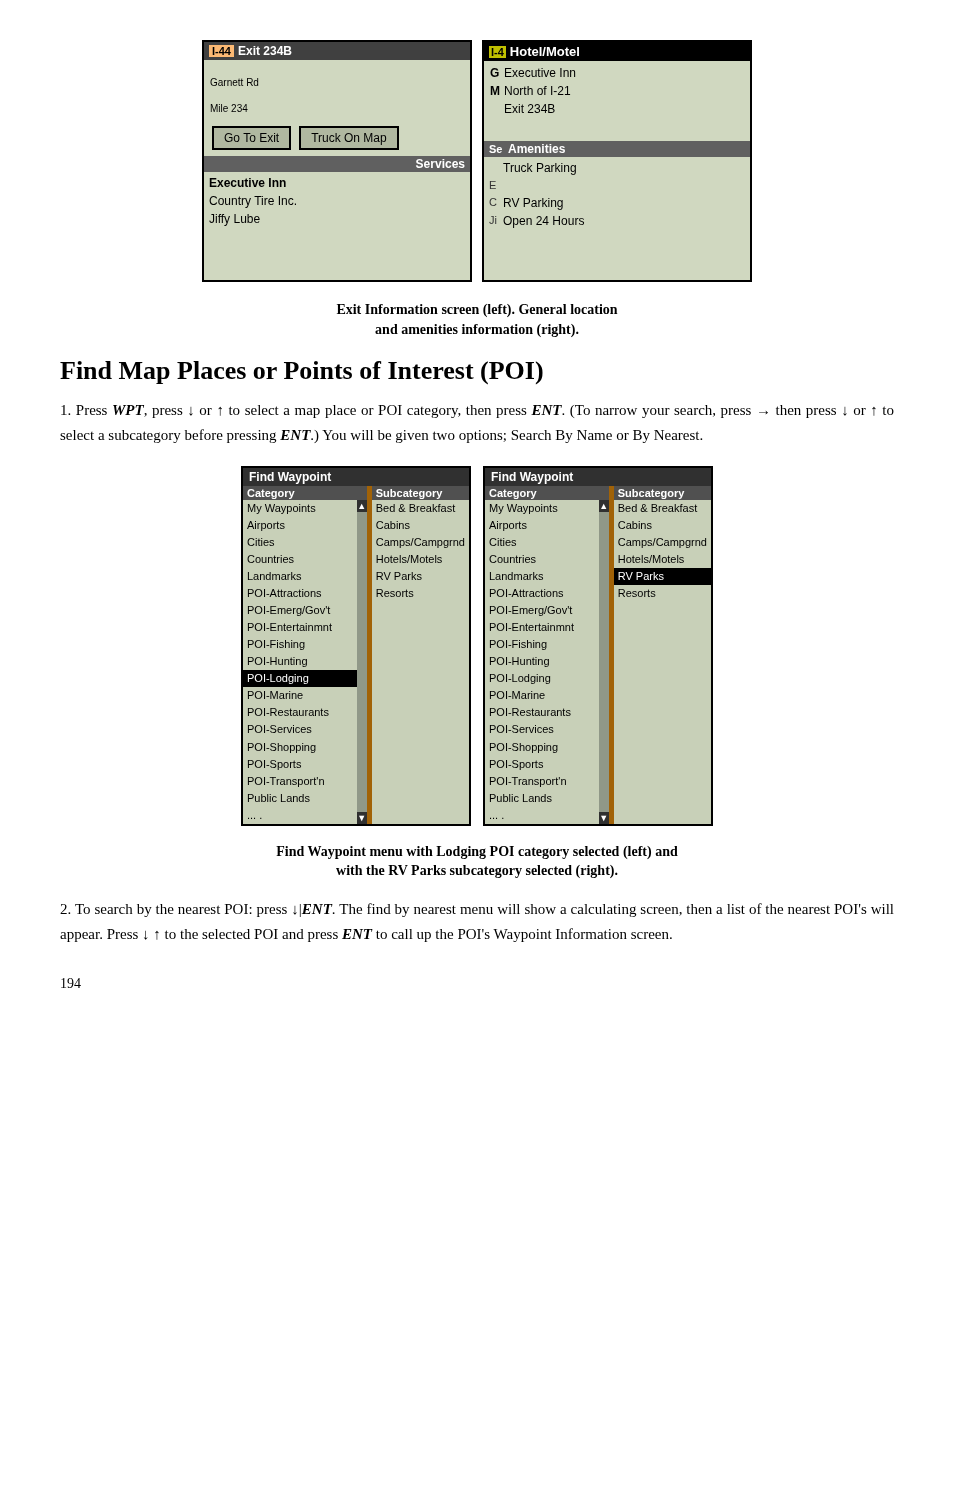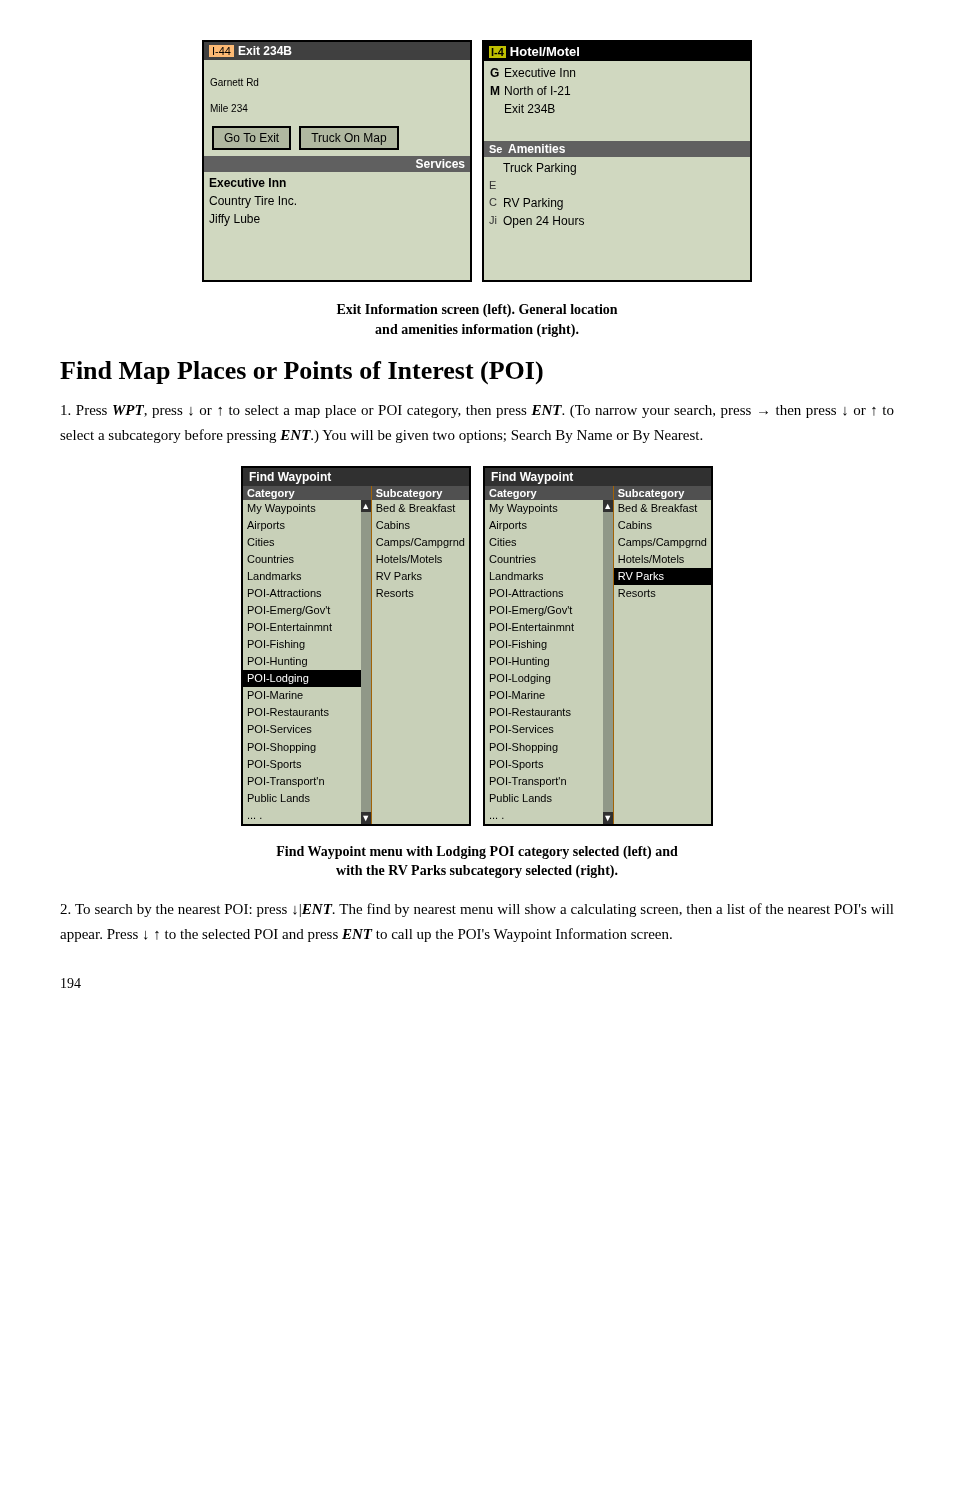--- a/index.html
+++ b/index.html
@@ -41,21 +41,21 @@
       padding: 2px 5px;
       font-size: 12px;
       font-weight: bold;
       display: flex;
       align-items: center;
     }
 
     .screen-header .marker {
       background: #fdba74;
       color: #000;
-      font-weight: normal;
+      font-weight: bold;
       padding: 0 3px;
       margin-right: 4px;
       font-size: 11px;
     }
 
     .screen-body {
       padding: 4px 6px;
     }
 
     .screen-body-line {
@@ -221,21 +221,21 @@
     .wp-col-header {
       background: #505050;
       color: #fff;
       padding: 1px 4px;
       font-size: 11px;
       font-weight: bold;
     }
 
     .wp-category-col {
       width: 140px;
-      border-right: 1px solid #a16207;
+      border-right: 5px solid #a16207;
     }
 
     .wp-subcat-col {
       flex: 1;
     }
 
     .wp-list {
       font-size: 11px;
       line-height: 1.55;
     }

